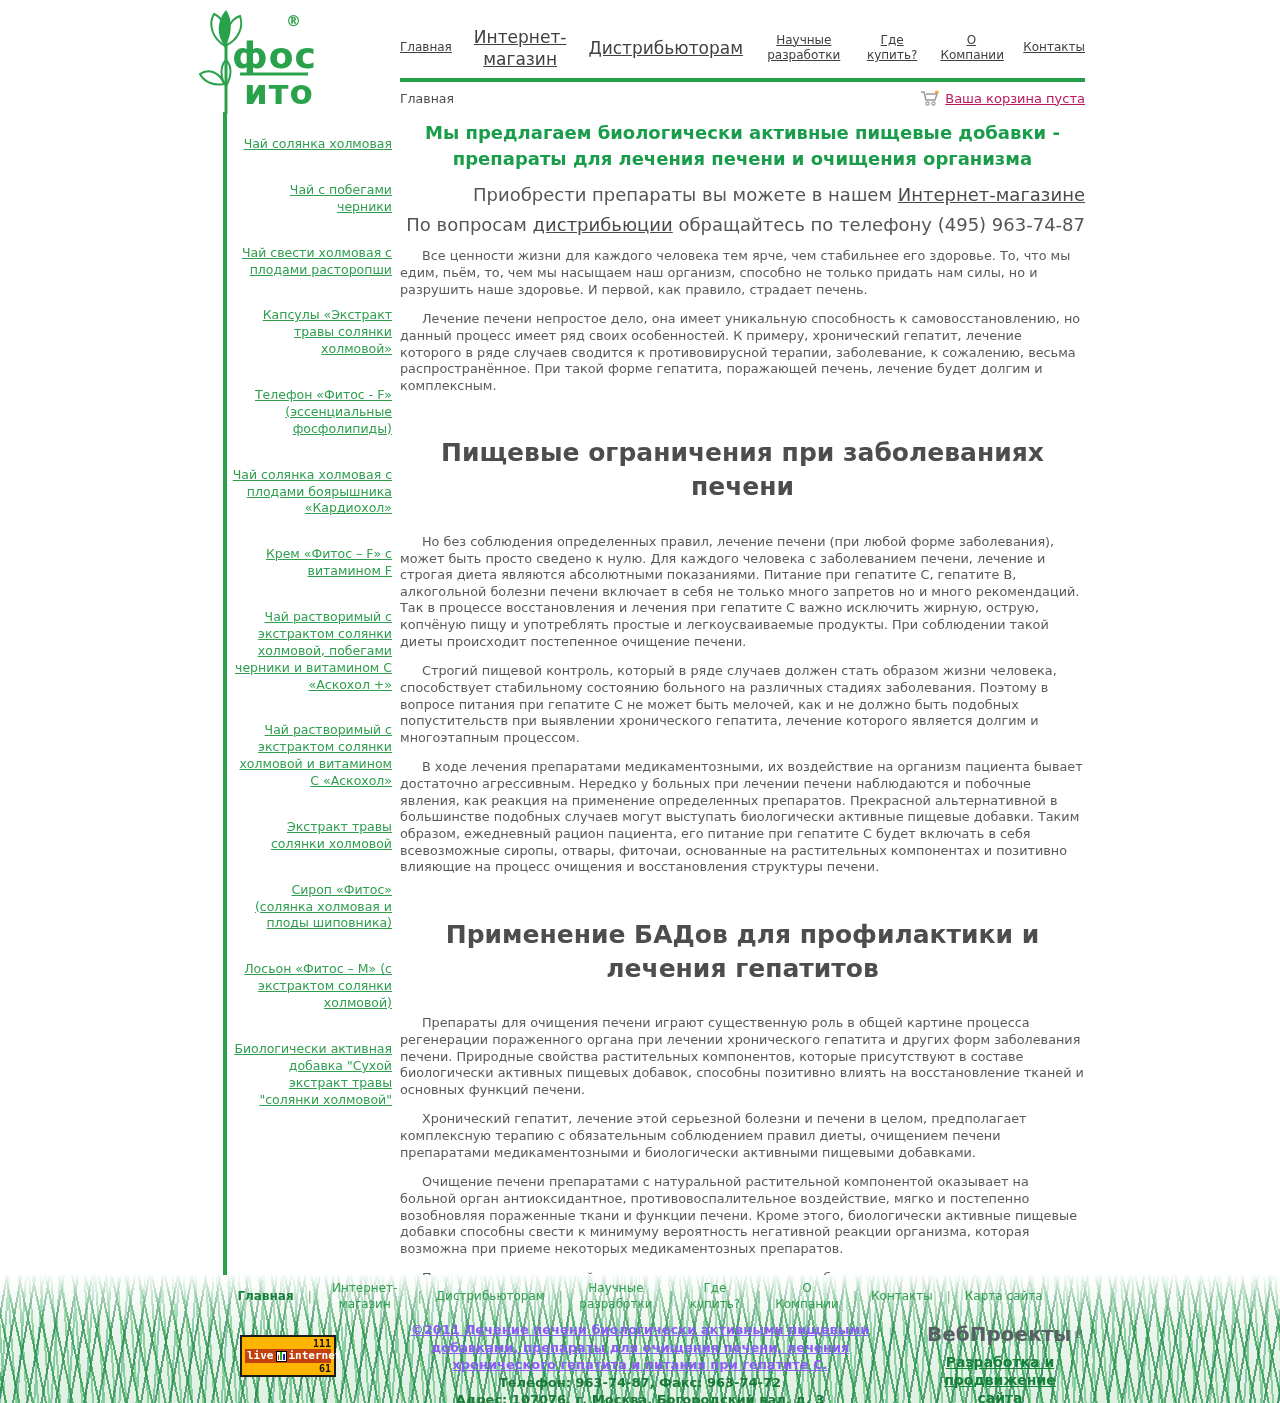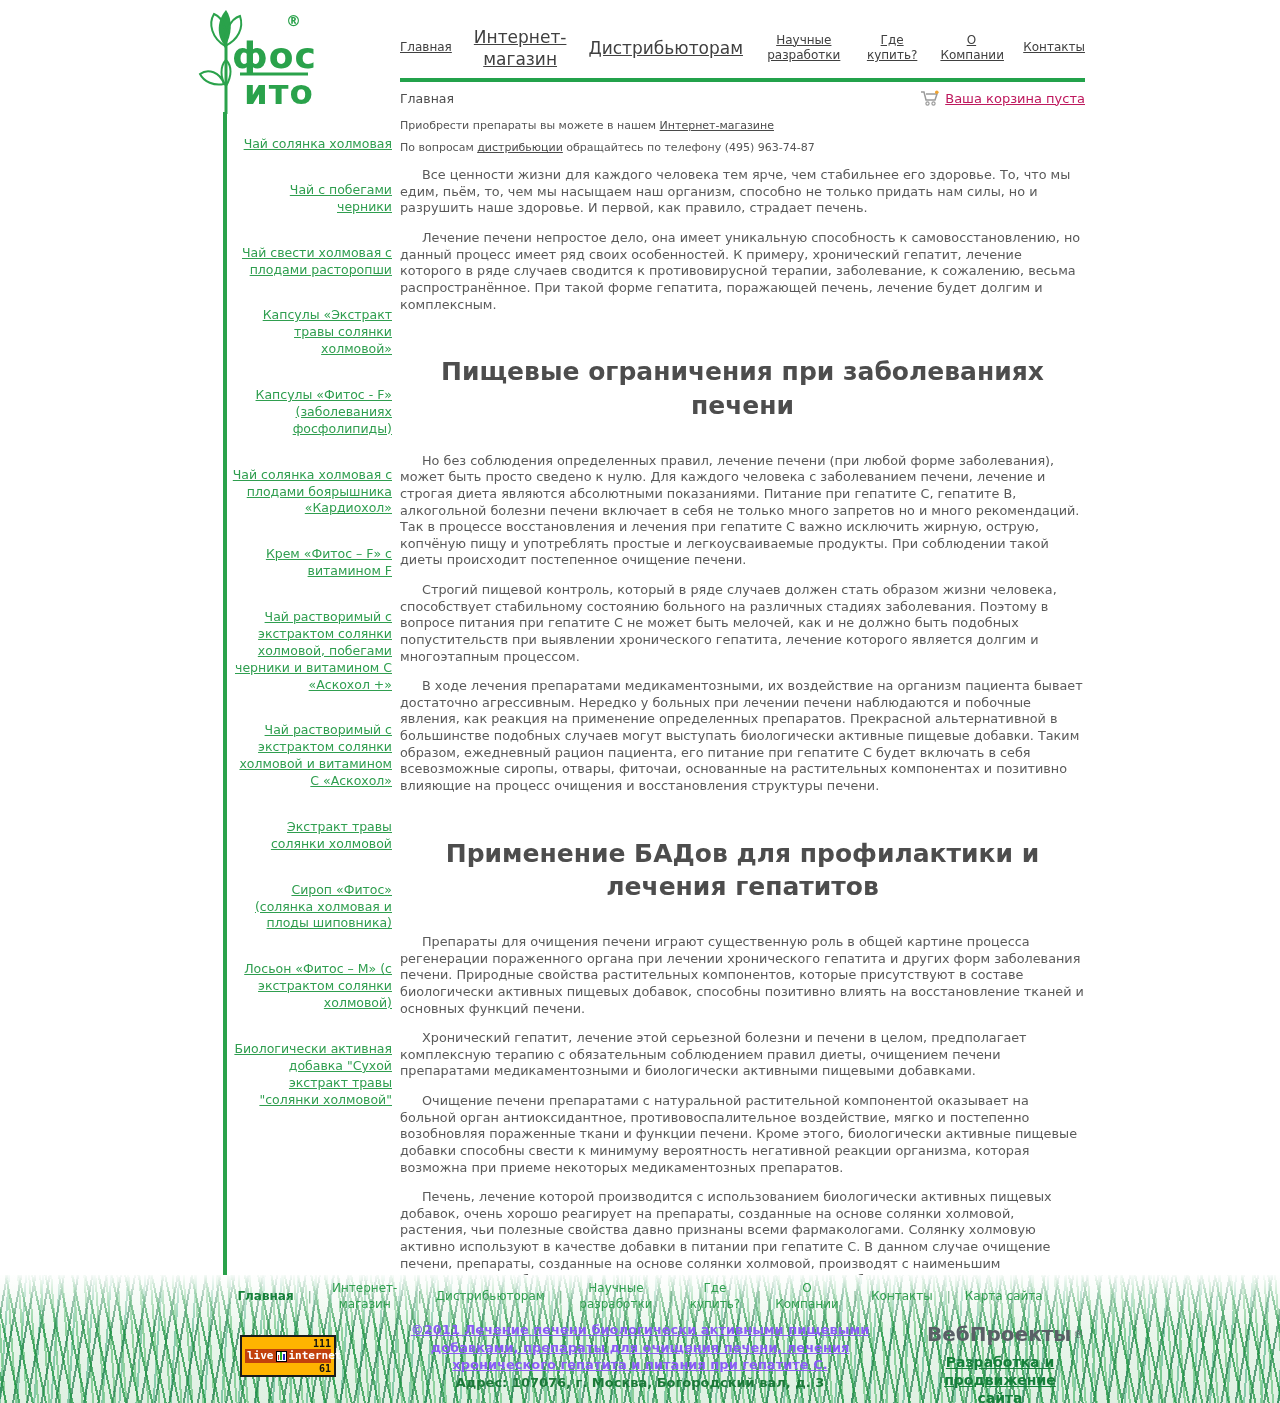--- a/index.html
+++ b/index.html
@@ -37,21 +37,21 @@
 
   .crumb-row { display:flex; justify-content:space-between; align-items:center; padding:8px 0 4px 0; }
   .breadcrumb { color:#4d4d4d; font-size:12.5px; text-decoration:none; }
   .cart-link { display:flex; align-items:center; gap:5px; color:#be185d; font-size:13px; }
   .cart-link span { text-decoration:underline; }
 
   h1.page-title {
     color:#1a9d4b; font-size:18px; font-weight:bold; text-align:center;
     line-height:1.45; margin:10px 20px 12px 20px;
   }
-  .intro-line { text-align:left; font-size:11px; color:#555; margin:9px 0; }
+  .intro-line { text-align:right; font-size:18px; color:#555; margin:9px 0; }
   .intro-line a { color:#4a4a4a; text-decoration:underline; }
 
   .main-col p.body-p {
     font-size:12.8px; line-height:1.3; color:#5a5a5a;
     text-indent:22px; margin:13px 0; text-align:left;
   }
   h2.section-title {
     color:#4d4d4d; font-size:25px; font-weight:bold; text-align:center;
     line-height:1.35; margin:42px 30px 30px 30px;
   }
@@ -123,21 +123,21 @@
   </svg>
 </div>
 
 <div class="stem-line"></div>
 
 <nav class="sidebar">
   <a>Чай солянка холмовая</a>
   <a>Чай с побегами черники</a>
   <a>Чай свести холмовая с плодами расторопши</a>
   <a>Капсулы «Экстракт травы солянки холмовой»</a>
-  <a>Капсулы «Фитос - F» (заболеваниях фосфолипиды)</a>
+  <a>Телефон «Фитос - F» (эссенциальные фосфолипиды)</a>
   <a>Чай солянка холмовая с плодами боярышника «Кардиохол»</a>
   <a>Крем «Фитос – F» с витамином F</a>
   <a>Чай растворимый с экстрактом солянки холмовой, побегами черники и витамином С «Аскохол +»</a>
   <a>Чай растворимый с экстрактом солянки холмовой и витамином С «Аскохол»</a>
   <a>Экстракт травы солянки холмовой</a>
   <a>Сироп «Фитос» (солянка холмовая и плоды шиповника)</a>
   <a>Лосьон «Фитос – М» (с экстрактом солянки холмовой)</a>
   <a>Биологически активная добавка "Сухой экстракт травы "солянки холмовой"</a>
 </nav>
 
@@ -161,20 +161,21 @@
       <svg width="20" height="16" viewBox="0 0 20 16">
         <path d="M1 2 h3 l2 8 h9 l2 -6 h-11" fill="none" stroke="#9a9a9a" stroke-width="1.5"></path>
         <circle cx="7.5" cy="13.5" r="1.6" fill="none" stroke="#9a9a9a" stroke-width="1.2"></circle>
         <circle cx="13.5" cy="13.5" r="1.6" fill="none" stroke="#9a9a9a" stroke-width="1.2"></circle>
         <circle cx="16.8" cy="2.2" r="1.8" fill="#f0a330"></circle>
       </svg>
       <span>Ваша корзина пуста</span>
     </a>
   </div>
 
+  <h1 class="page-title">Мы предлагаем биологически активные пищевые добавки - препараты для лечения печени и очищения организма</h1>
 
   <div class="intro-line">
     <span>Приобрести препараты вы можете в нашем </span><a>Интернет-магазине</a>
   </div>
   <div class="intro-line">
     <span>По вопросам </span><a>дистрибьюции</a><span> обращайтесь по телефону (495) 963-74-87</span>
   </div>
 
   <p class="body-p">Все ценности жизни для каждого человека тем ярче, чем стабильнее его здоровье. То, что мы едим, пьём, то, чем мы насыщаем наш организм, способно не только придать нам силы, но и разрушить наше здоровье. И первой, как правило, страдает печень.</p>
   <p class="body-p">Лечение печени непростое дело, она имеет уникальную способность к самовосстановлению, но данный процесс имеет ряд своих особенностей. К примеру, хронический гепатит, лечение которого в ряде случаев сводится к противовирусной терапии, заболевание, к сожалению, весьма распространённое. При такой форме гепатита, поражающей печень, лечение будет долгим и комплексным.</p>
@@ -210,20 +211,21 @@
     <span class="sep">|</span>
     <a class="w60">О Компании</a>
     <span class="sep">|</span>
     <a>Контакты</a>
     <span class="sep">|</span>
     <a>Карта сайта</a>
   </nav>
 
   <div class="copyright">
     <a>©2011 Лечение печени биологически активными пищевыми добавками, препараты для очищения печени, лечения хронического гепатита и питания при гепатите С.</a>
+    <div>Телефон: 963-74-87, Факс: 963-74-72</div>
     <div>Адрес: 107076, г. Москва, Богородский вал, д. 3</div>
   </div>
 
   <a class="li-badge">
     <div class="li-num">111</div>
     <div class="li-main">
       <span class="li-word">live</span>
       <span class="li-bars">
         <i style="height:5px;background:#d22"></i>
           <i style="height:8px;background:#2a2"></i>

